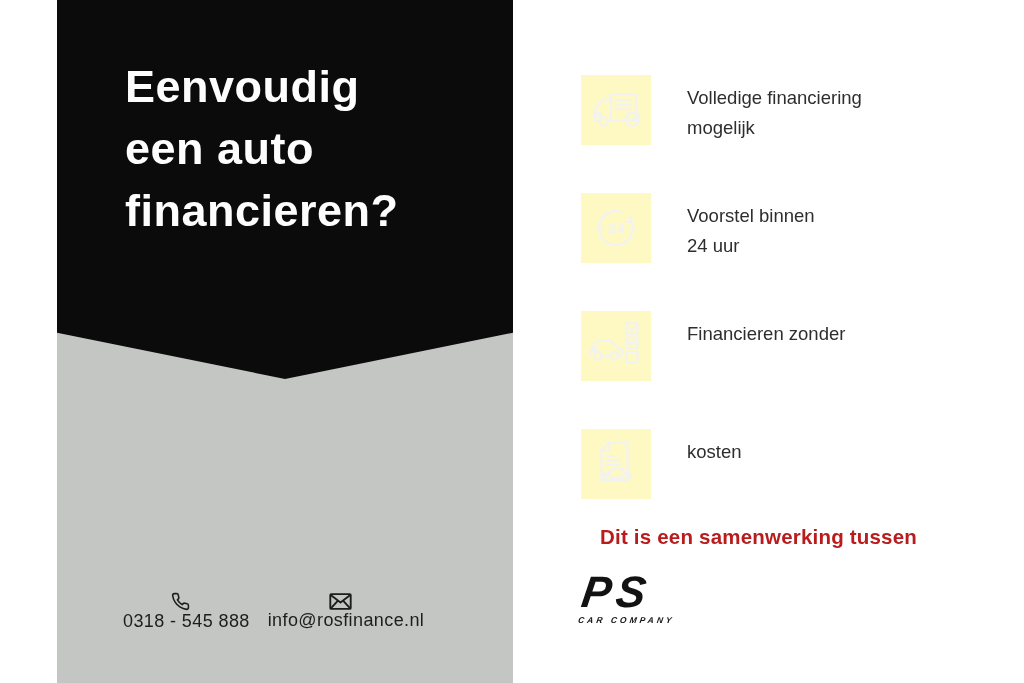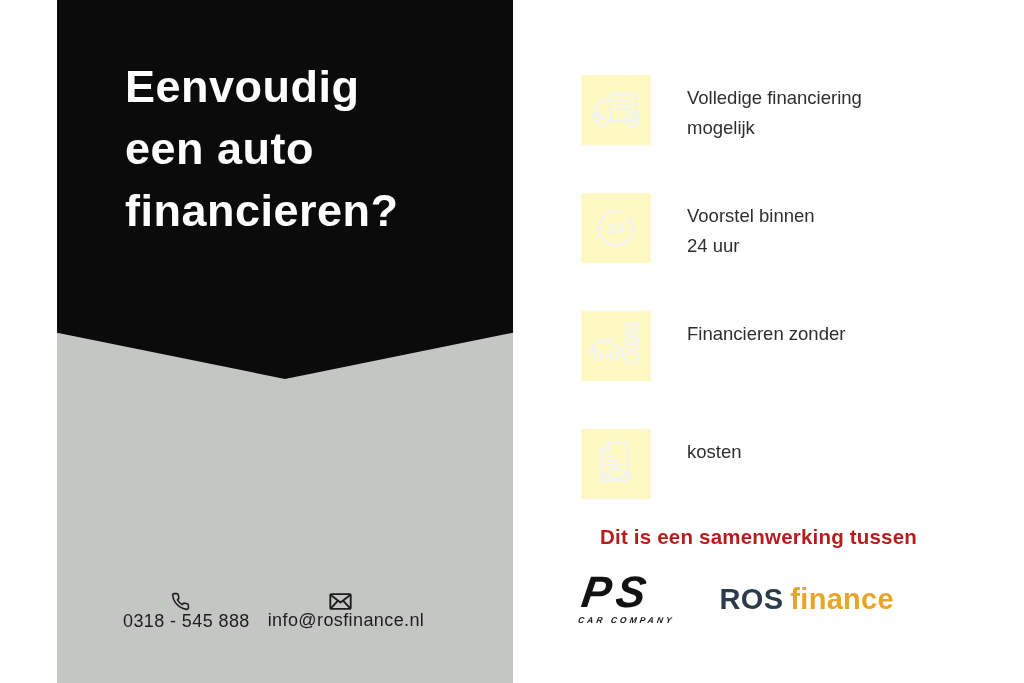--- a/index.html
+++ b/index.html
@@ -204,16 +204,13 @@
 
 </div>
 
 <div class="partner-intro">Dit is een samenwerking tussen</div>
 
 <div class="logos">
   <div class="ps-logo">
     <span class="ps-logo-text">PS</span>
     <span class="ps-logo-sub">CAR COMPANY</span>
   </div>
-  <div class="ros-logo">
-    <span class="ros-part1">ROS</span><span class="ros-part2">finance</span>
-  </div>
 </div>
 
 </body></html>

